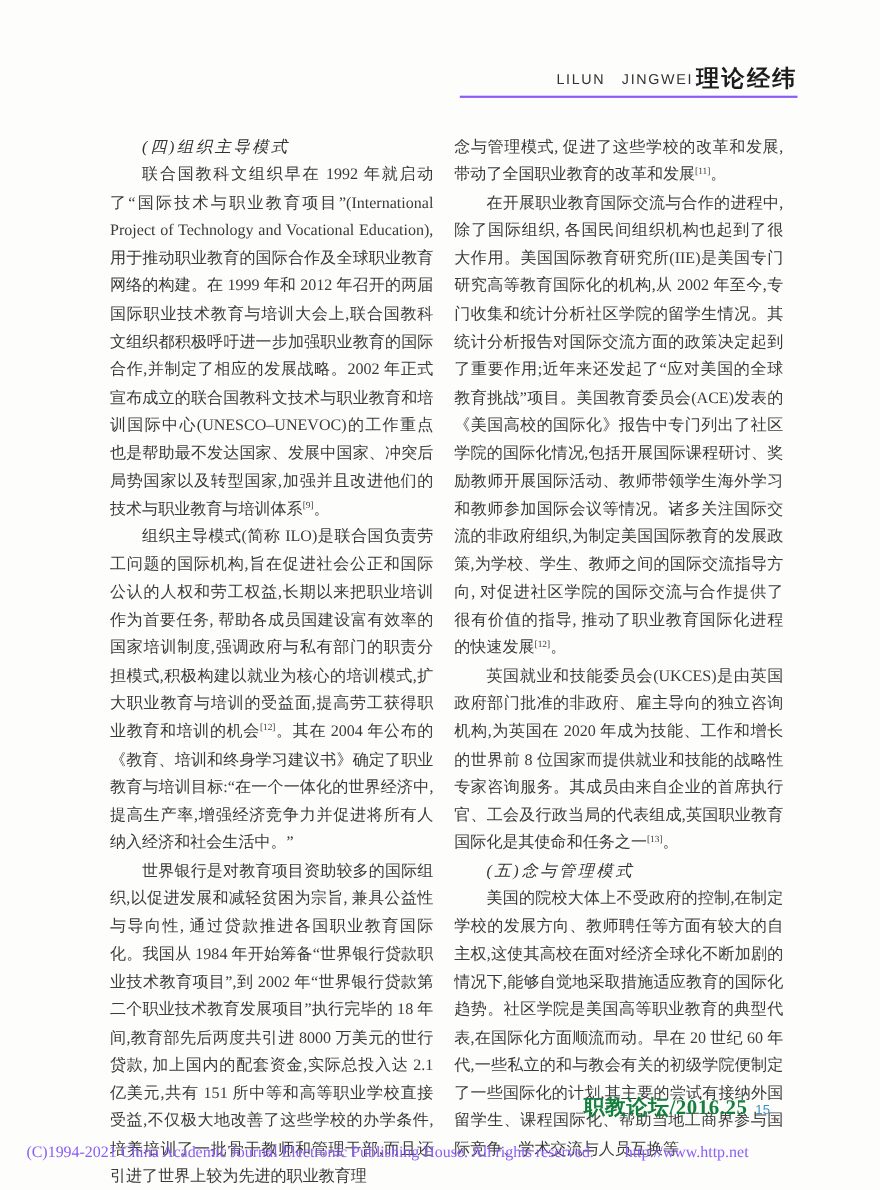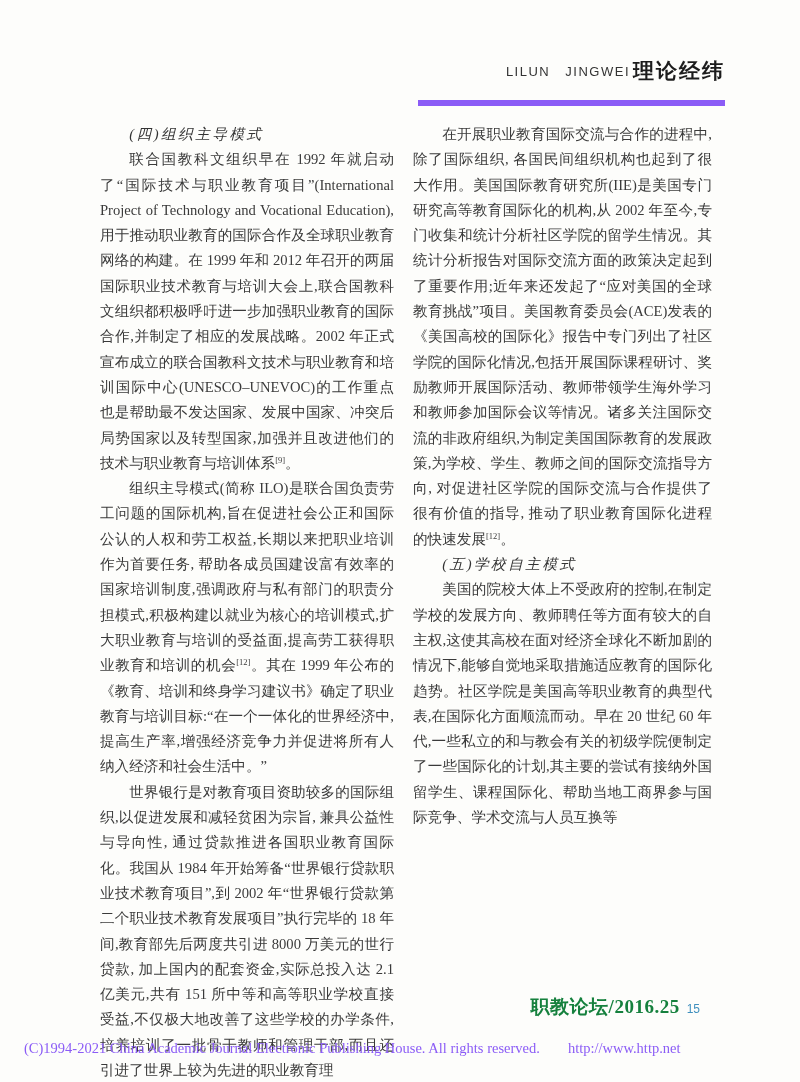--- a/index.html
+++ b/index.html
@@ -14,22 +14,22 @@
     width: 800px; height: 1082px;
     background: #fdfdfb;
     overflow: hidden;
   }
   
   .header-band {
     position: absolute;
     top: 57px; left: 418px; width: 307px;
     text-align: right;
     white-space: nowrap;
-    border-bottom: 6px solid #8b5cf6;
-    padding-bottom: 15px;
+    border-bottom: 2px solid #8b5cf6;
+    padding-bottom: 2px;
   }
   .header-latin {
     font-family: "Liberation Sans", "DejaVu Sans", sans-serif;
     font-size: 13px;
     letter-spacing: 1.5px;
     word-spacing: 10px;
     color: #333;
     vertical-align: 2px;
     margin-right: 3px;
   }
@@ -100,27 +100,29 @@
 
 <div class="page">
 
   <div class="header-band">
     <span class="header-latin">LILUN JINGWEI</span><span class="header-cn">理论经纬</span>
   </div>
 
   <div class="col col-left">
     <p class="section-heading">(四)组织主导模式</p>
     <p><span>联合国教科文组织早在 1992 年就启动了“国际技术与职业教育项目”(International Project of Technology and Vocational Education),用于推动职业教育的国际合作及全球职业教育网络的构建。在 1999 年和 2012 年召开的两届国际职业技术教育与培训大会上,联合国教科文组织都积极呼吁进一步加强职业教育的国际合作,并制定了相应的发展战略。2002 年正式宣布成立的联合国教科文技术与职业教育和培训国际中心(UNESCO–UNEVOC)的工作重点也是帮助最不发达国家、发展中国家、冲突后局势国家以及转型国家,加强并且改进他们的技术与职业教育与培训体系</span><sup class="ref">[9]</sup><span>。</span></p>
-    <p><span>组织主导模式(简称 ILO)是联合国负责劳工问题的国际机构,旨在促进社会公正和国际公认的人权和劳工权益,长期以来把职业培训作为首要任务, 帮助各成员国建设富有效率的国家培训制度,强调政府与私有部门的职责分担模式,积极构建以就业为核心的培训模式,扩大职业教育与培训的受益面,提高劳工获得职业教育和培训的机会</span><sup class="ref">[12]</sup><span>。其在 1999 年公布的《教育、培训和终身学习建议书》确定了职业教育与培训目标:“在一个一体化的世界经济中,提高生产率,增强经济竞争力并促进将所有人纳入经济和社会生活中。”</span></p>
+    <p><span>组织主导模式(简称 ILO)是联合国负责劳工问题的国际机构,旨在促进社会公正和国际公认的人权和劳工权益,长期以来把职业培训作为首要任务, 帮助各成员国建设富有效率的国家培训制度,强调政府与私有部门的职责分担模式,积极构建以就业为核心的培训模式,扩大职业教育与培训的受益面,提高劳工获得职业教育和培训的机会</span><sup class="ref">[12]</sup><span>。其在 2004 年公布的《教育、培训和终身学习建议书》确定了职业教育与培训目标:“在一个一体化的世界经济中,提高生产率,增强经济竞争力并促进将所有人纳入经济和社会生活中。”</span></p>
     <p><span>世界银行是对教育项目资助较多的国际组织,以促进发展和减轻贫困为宗旨, 兼具公益性与导向性, 通过贷款推进各国职业教育国际化。我国从 1984 年开始筹备“世界银行贷款职业技术教育项目”,到 2002 年“世界银行贷款第二个职业技术教育发展项目”执行完毕的 18 年间,教育部先后两度共引进 8000 万美元的世行贷款, 加上国内的配套资金,实际总投入达 2.1 亿美元,共有 151 所中等和高等职业学校直接受益,不仅极大地改善了这些学校的办学条件,培养培训了一批骨干教师和管理干部,而且还引进了世界上较为先进的职业教育理</span></p>
   </div>
 
   <div class="col col-right">
+    <p class="no-indent"><span>念与管理模式, 促进了这些学校的改革和发展,带动了全国职业教育的改革和发展</span><sup class="ref">[11]</sup><span>。</span></p>
     <p><span>在开展职业教育国际交流与合作的进程中,除了国际组织, 各国民间组织机构也起到了很大作用。美国国际教育研究所(IIE)是美国专门研究高等教育国际化的机构,从 2002 年至今,专门收集和统计分析社区学院的留学生情况。其统计分析报告对国际交流方面的政策决定起到了重要作用;近年来还发起了“应对美国的全球教育挑战”项目。美国教育委员会(ACE)发表的《美国高校的国际化》报告中专门列出了社区学院的国际化情况,包括开展国际课程研讨、奖励教师开展国际活动、教师带领学生海外学习和教师参加国际会议等情况。诸多关注国际交流的非政府组织,为制定美国国际教育的发展政策,为学校、学生、教师之间的国际交流指导方向, 对促进社区学院的国际交流与合作提供了很有价值的指导, 推动了职业教育国际化进程的快速发展</span><sup class="ref">[12]</sup><span>。</span></p>
-    <p class="section-heading">(五)学校自主模式</p>
+    <p><span>英国就业和技能委员会(UKCES)是由英国政府部门批准的非政府、雇主导向的独立咨询机构,为英国在 2020 年成为技能、工作和增长的世界前 8 位国家而提供就业和技能的战略性专家咨询服务。其成员由来自企业的首席执行官、工会及行政当局的代表组成,英国职业教育国际化是其使命和任务之一</span><sup class="ref">[13]</sup><span>。</span></p>
+    <p class="section-heading">(五)念与管理模式</p>
     <p><span>美国的院校大体上不受政府的控制,在制定学校的发展方向、教师聘任等方面有较大的自主权,这使其高校在面对经济全球化不断加剧的情况下,能够自觉地采取措施适应教育的国际化趋势。社区学院是美国高等职业教育的典型代表,在国际化方面顺流而动。早在 20 世纪 60 年代,一些私立的和与教会有关的初级学院便制定了一些国际化的计划,其主要的尝试有接纳外国留学生、课程国际化、帮助当地工商界参与国际竞争、学术交流与人员互换等</span></p>
 
   </div>
 
   <div class="page-footer">
     <span class="journal-issue">职教论坛/2016.25</span><span class="page-number">15</span>
   </div>
 
   <div class="copyright">
     <span>(C)1994-2021 China Academic Journal Electronic Publishing House. All rights reserved.</span>

